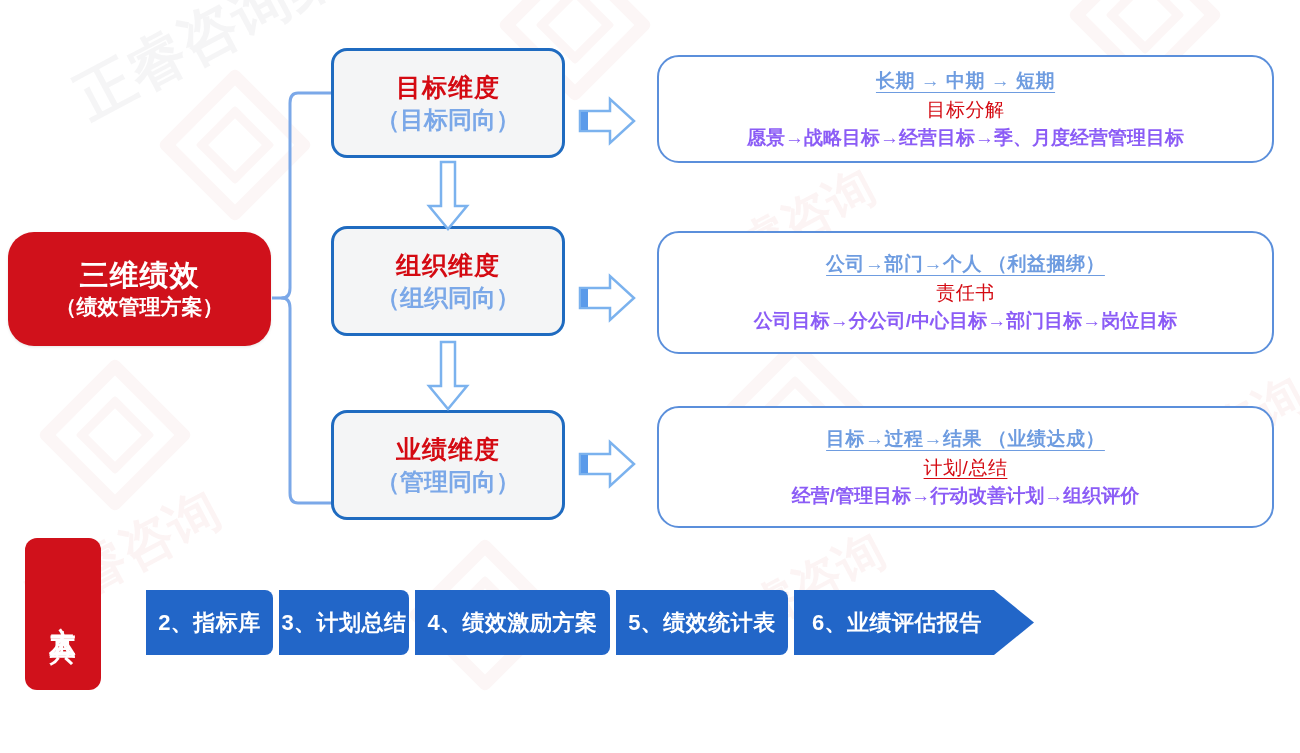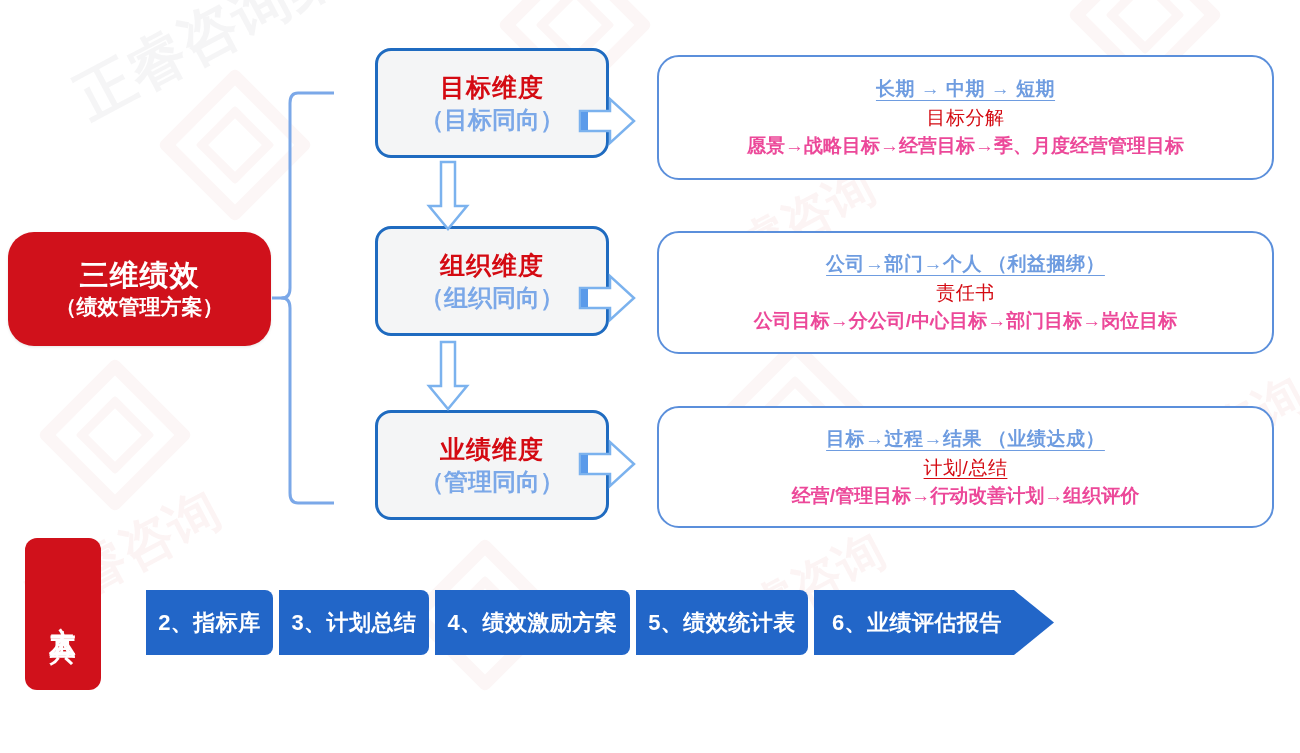--- a/index.html
+++ b/index.html
@@ -69,21 +69,20 @@
     left: 331px;
     width: 234px; height: 110px;
     background: #f4f5f6;
     border: 3px solid #1F6BC0;
     border-radius: 16px;
     display: flex;
     flex-direction: column;
     align-items: center;
     justify-content: center;
     line-height: 1.3;
-    margin-left: 44px;
   }
   .dim-box .title { font-size: 25px; font-weight: 700; color: #D40A12; letter-spacing: 1px; }
   .dim-box .sub   { font-size: 24px; font-weight: 700; color: #7BA8E8; letter-spacing: 0px; }
   #dim-0 { top: 48px; }
   #dim-1 { top: 226px; }
   #dim-2 { top: 410px; }
 
   
   .v-arrow { position: absolute; left: 425px; width: 46px; height: 72px; }
   #varrow-0 { top: 160px; }
@@ -102,42 +101,42 @@
     width: 617px;
     background: #ffffff;
     border: 2.5px solid #5B8FDB;
     border-radius: 22px;
     display: flex;
     flex-direction: column;
     align-items: center;
     justify-content: center;
     padding: 8px 14px;
   }
-  #panel-0 { top: 55px; height: 125px; text-align: center; }
+  #panel-0 { top: 55px; height: 108px; text-align: center; }
   #panel-1 { top: 231px; height: 123px; }
   #panel-2 { top: 406px; height: 122px; }
 
   .detail-panel .line-head {
     font-size: 19px; font-weight: 700; color: #6E9CE0;
     text-decoration: underline;
     text-underline-offset: 5px;
     letter-spacing: 0.5px;
     margin-bottom: 3px;
   }
   .detail-panel .line-key {
     font-size: 19px; font-weight: 400; color: #D40A12;
     letter-spacing: 0.5px;
     margin-bottom: 2px;
   }
   .detail-panel .line-key.underlined {
     text-decoration: underline;
     text-underline-offset: 4px;
   }
   .detail-panel .line-flow {
-    font-size: 19px; font-weight: 700; color: #ec4899;
+    font-size: 19px; font-weight: 700; color: #8b5cf6;
     letter-spacing: 0px;
   }
 
   
   .tools-badge {
     position: absolute;
     left: 25px; top: 538px;
     width: 76px; height: 152px;
     background: #D0111B;
     border-radius: 12px;
@@ -256,21 +255,21 @@
   </div>
 
   <div class="tools-badge">
     <div class="vtext">六大工具</div>
   </div>
 
   <div class="toolbar">
     <div class="tool-item" style="width:127px;text-align:right;">
       <span>2、指标库</span>
     </div>
-    <div class="tool-item" style="width:150px;">
+    <div class="tool-item" style="width:130px;">
       <span>3、计划总结</span>
     </div>
     <div class="tool-item" style="width:195px;">
       <span>4、绩效激励方案</span>
     </div>
     <div class="tool-item" style="width:172px;">
       <span>5、绩效统计表</span>
     </div>
     <div class="tool-item last" style="width:240px;">
       <span>6、业绩评估报告</span>

